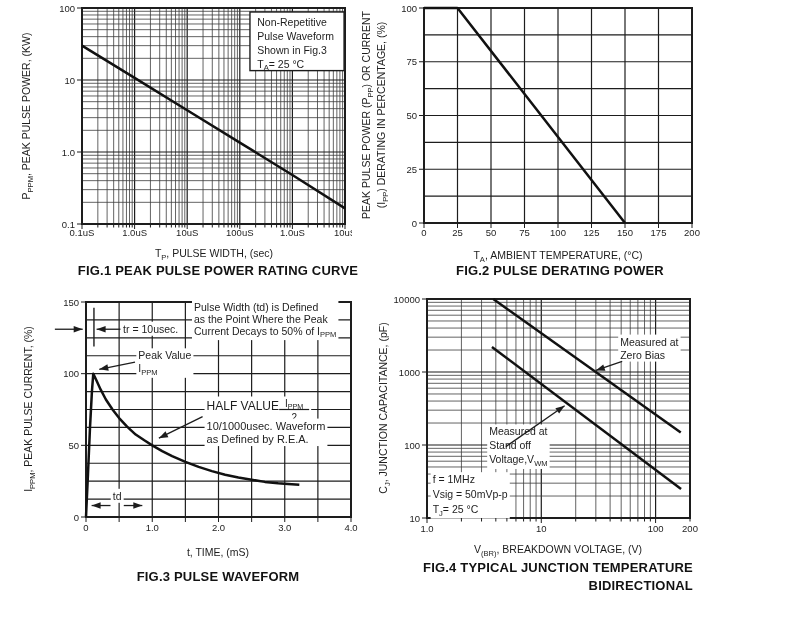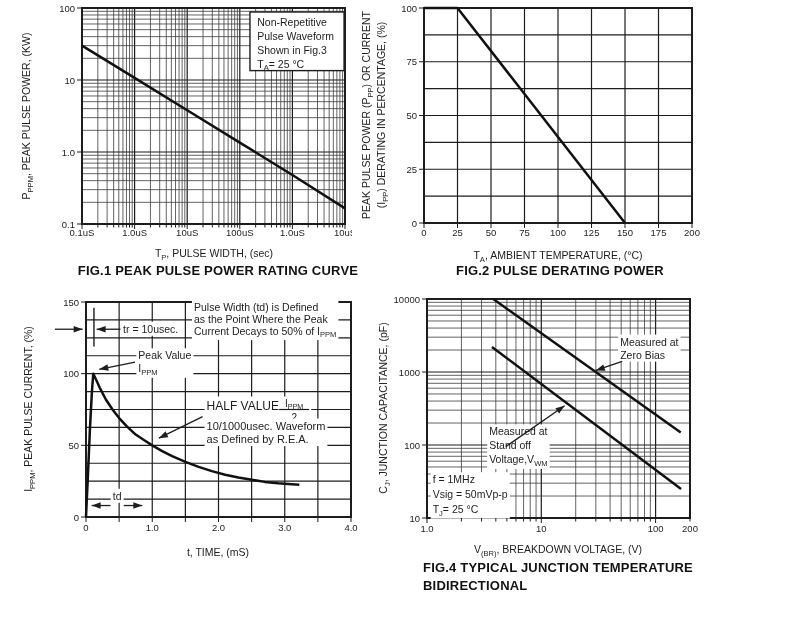--- a/index.html
+++ b/index.html
@@ -1,20 +1,20 @@
 <!DOCTYPE html>
 <html><head>
 <meta charset="utf-8">
 <style>
   html,body{margin:0;padding:0;background:#e8e8e8;}
   .page{position:relative;width:790px;height:632px;background:#ffffff;overflow:hidden;
         font-family:"Liberation Sans","DejaVu Sans",sans-serif;color:#151515;}
   .page svg{position:absolute;display:block;}
   .cap{position:absolute;transform:translateX(-50%);font-size:13px;font-weight:bold;
-       letter-spacing:.2px;white-space:nowrap;color:#121212;text-align:left;line-height:18px;}
+       letter-spacing:.2px;white-space:nowrap;color:#121212;text-align:right;line-height:18px;}
 </style>
 </head>
 <body>
 
 <div class="page">
   <svg width="352" height="290" style="left: 0px; top: 0px;">
       <g>
         <line x1="82" y1="8" x2="82" y2="224" stroke="#1d1d1d" stroke-width="1.2"></line>
         <line x1="97.83417777192541" y1="8" x2="97.83417777192541" y2="224" stroke="#3c3c3c" stroke-width="0.8"></line>
         <line x1="107.09657799825425" y1="8" x2="107.09657799825425" y2="224" stroke="#3c3c3c" stroke-width="0.8"></line>
@@ -466,17 +466,18 @@
         <text x="45" y="12.5" text-anchor="end" font-size="9.5" fill="#1d1d1d" font-family="&quot;Liberation Sans&quot;,&quot;DejaVu Sans&quot;,sans-serif"><tspan>10000</tspan></text>
       </g>
       <g>
         <text x="183" y="263" text-anchor="middle" font-size="10.5" fill="#1d1d1d" font-family="&quot;Liberation Sans&quot;,&quot;DejaVu Sans&quot;,sans-serif"><tspan>V</tspan><tspan dy="2.5" font-size="72%">(BR)</tspan><tspan dy="-2.5">, BREAKDOWN VOLTAGE, (V)</tspan></text>
         <text x="12" y="118" text-anchor="middle" font-size="10.5" fill="#1d1d1d" font-family="&quot;Liberation Sans&quot;,&quot;DejaVu Sans&quot;,sans-serif" transform="rotate(-90 12 118)"><tspan>C</tspan><tspan dy="2.5" font-size="72%">J</tspan><tspan dy="-2.5">, JUNCTION CAPACITANCE, (pF)</tspan></text>
       </g>
     </svg>
 
   <div class="cap" style="left:218px;top:262px">FIG.1 PEAK PULSE POWER RATING CURVE</div>
   <div class="cap" style="left:560px;top:262px">FIG.2 PULSE DERATING POWER</div>
+  <div class="cap" style="left:218px;top:568px">FIG.3 PULSE WAVEFORM</div>
   <div class="cap" style="left:558px;top:559px">
     <div>FIG.4 TYPICAL JUNCTION TEMPERATURE</div>
     <div>BIDIRECTIONAL</div>
   </div>
 </div>
 
 </body></html>

